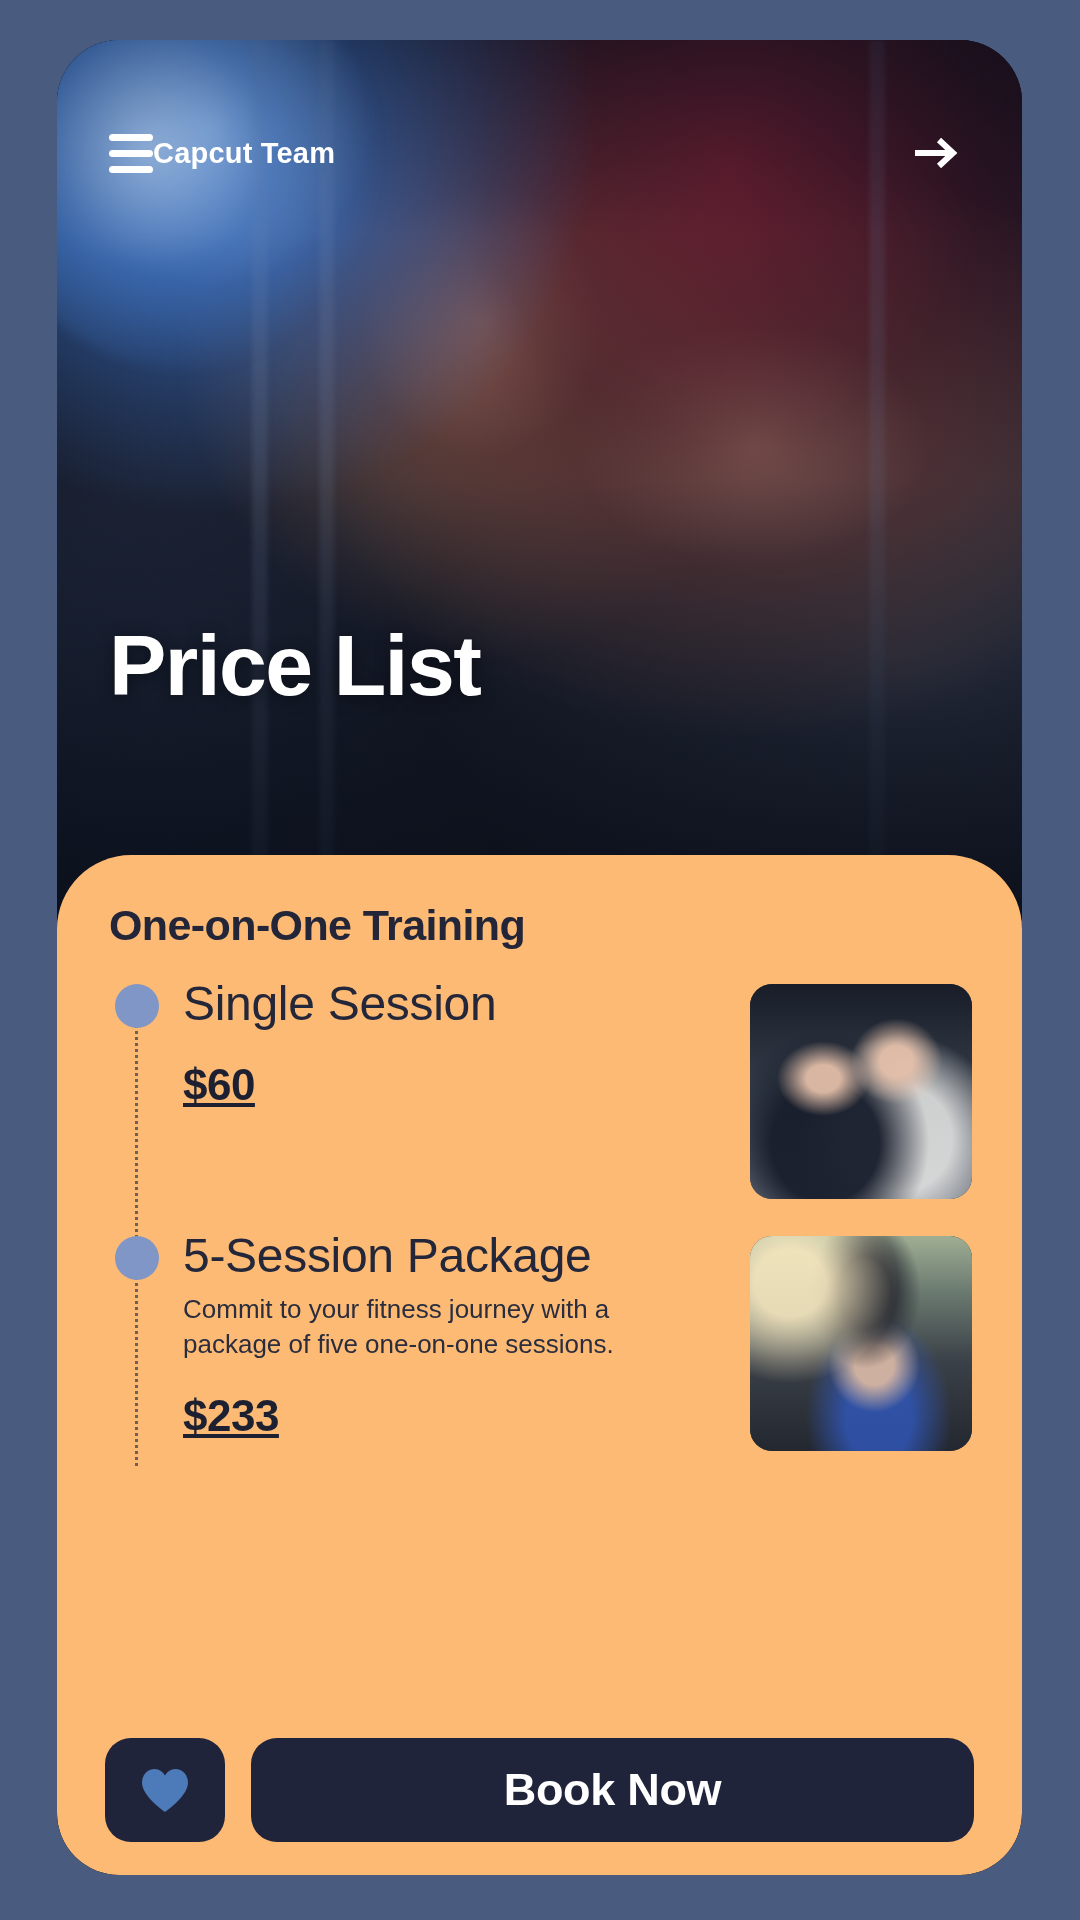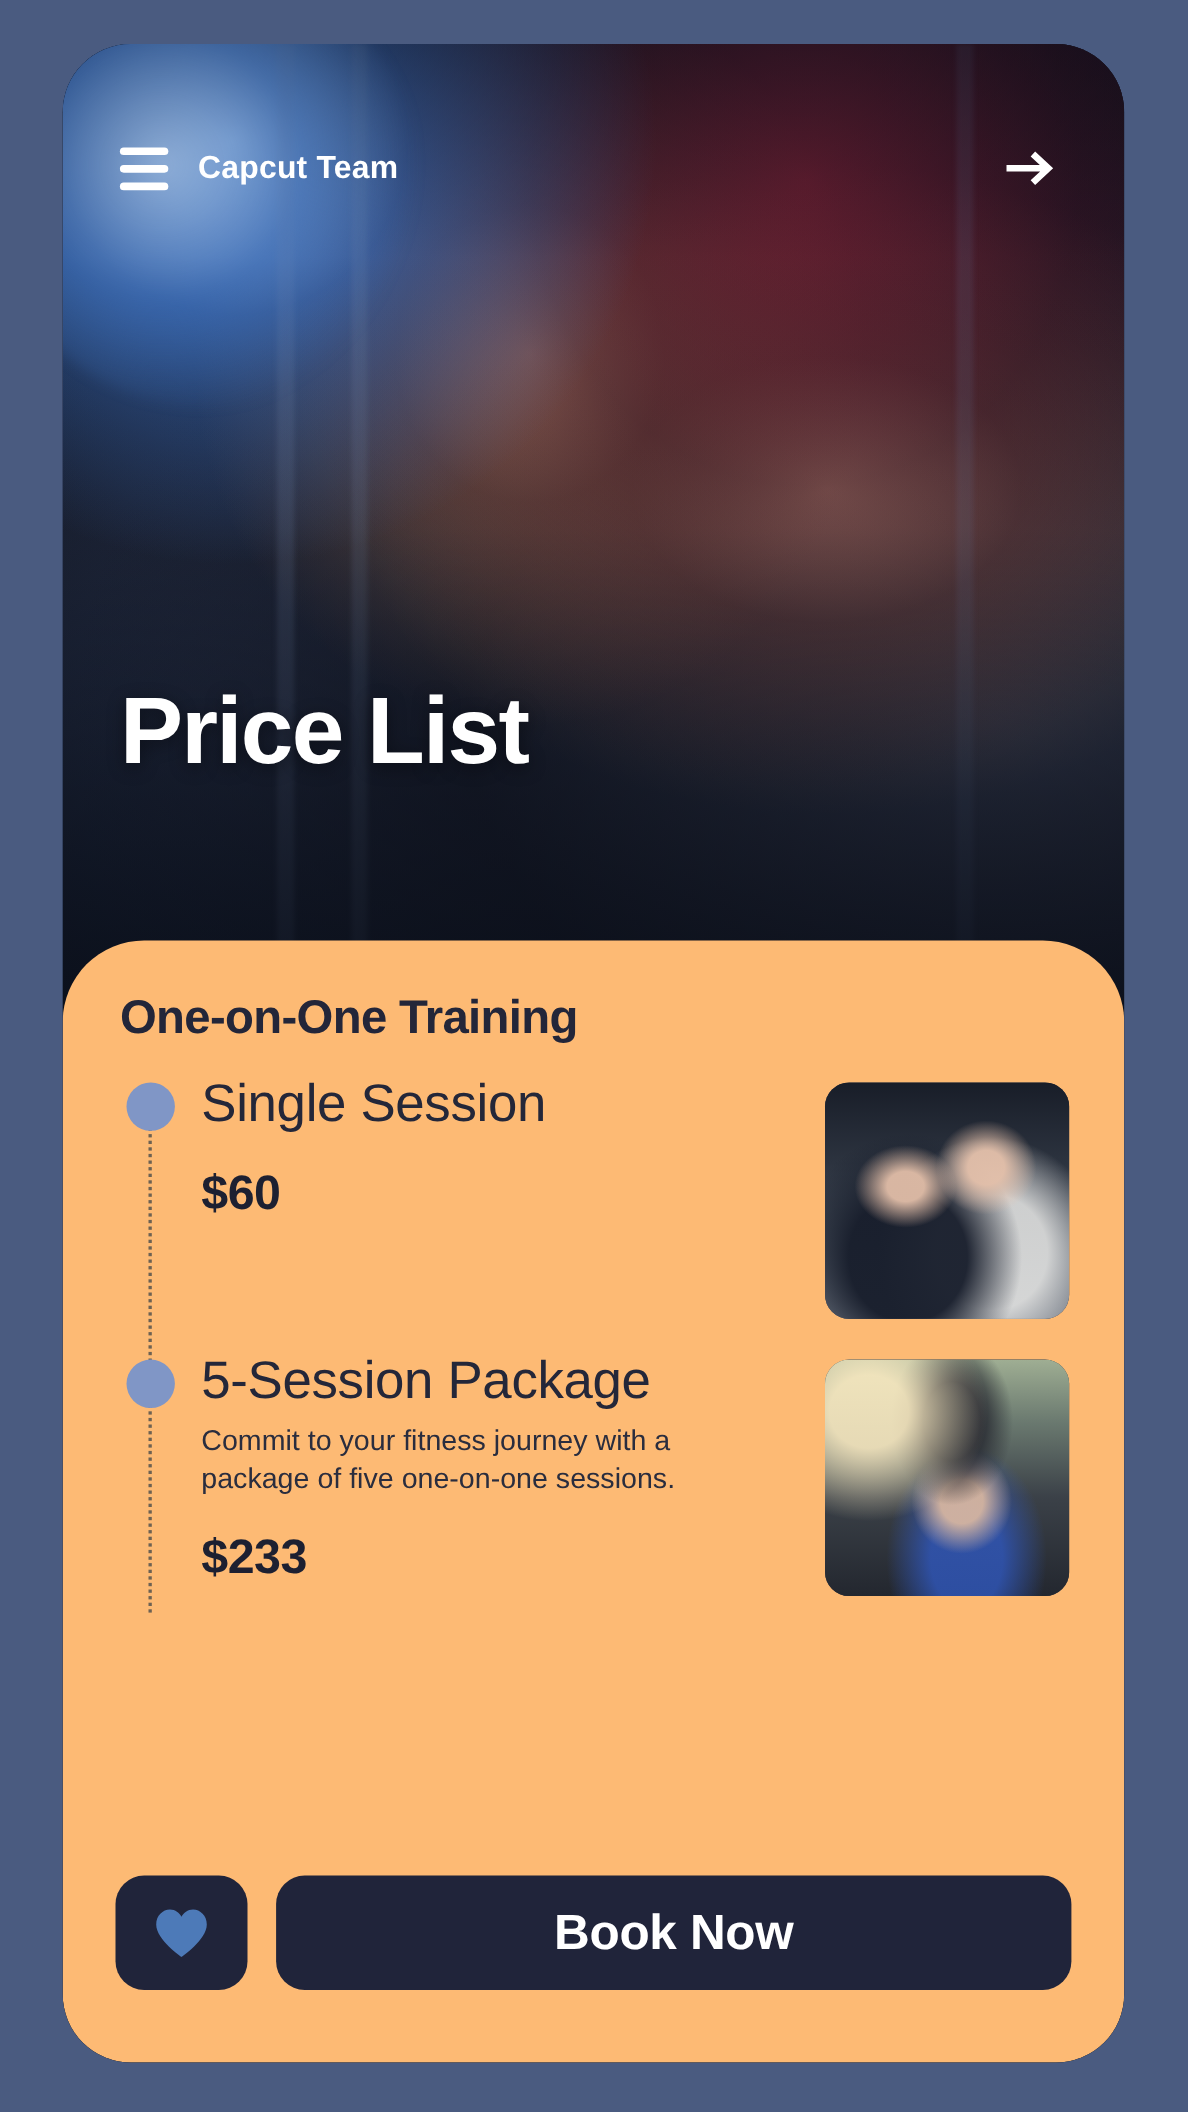--- a/index.html
+++ b/index.html
@@ -64,21 +64,20 @@
     display:flex; align-items:center;
     padding:0 58px 0 52px;
     z-index:6;
   }
   #hamburger-btn{
     width:44px; display:flex; flex-direction:column; gap:9px;
     cursor:pointer;
   }
   #hamburger-btn i{ display:block; height:7px; border-radius:4px; background:#fff; }
   #brand-title{
-    margin-left:27px;
     color:#fff; font-size:29px; font-weight:bold; letter-spacing:.2px;
   }
   #forward-arrow-btn{
     margin-left:auto; width:56px; height:46px;
     display:flex; align-items:center; justify-content:center;
     cursor:pointer;
   }
   #forward-arrow-btn svg{ display:block; }
 
   
@@ -130,21 +129,21 @@
   .plan-name{
     color:#242739; font-size:48px; font-weight:400; letter-spacing:-.3px;
     line-height:1.08;
   }
   .plan-desc{
     margin-top:10px;
     color:#2a2d3e; font-size:26px; font-weight:400; line-height:1.34;
   }
   .plan-price{
     margin-top:30px;
-    color:#1d2031; font-size:44px; font-weight:bold; letter-spacing:-.5px;
+    color:#1d2031; font-size:44px; font-weight:bold; letter-spacing:-.5px;text-decoration:underline;
   }
   .plan-thumb{
     position:absolute; right:2px; top:6px;
     width:222px; height:215px;
     border-radius:22px; overflow:hidden;
     background:#2b3240;
   }
   .thumb-art{ position:absolute; inset:0; }
 
   .thumb-1{
@@ -167,21 +166,21 @@
     background:
       radial-gradient(ellipse at 72% 30%, rgba(234,206,160,.9) 0 12%, rgba(60,60,62,0) 30%),
       radial-gradient(ellipse at 36% 56%, rgba(218,178,150,.85) 0 12%, rgba(40,42,46,0) 30%),
       radial-gradient(ellipse at 34% 80%, rgba(22,24,30,.96) 0 28%, rgba(22,24,30,0) 54%),
       radial-gradient(ellipse at 80% 76%, rgba(30,32,38,.9) 0 24%, rgba(30,32,38,0) 52%),
       linear-gradient(180deg,#7d8188 0%,#585d66 32%,#3a3e46 64%,#292d34 100%);
   }
 
   
   #action-bar{
-    position:absolute; left:48px; right:48px; bottom:66px;
+    position:absolute; left:48px; right:48px; bottom:33px;
     display:flex; align-items:flex-end; gap:26px;
   }
   #favorite-btn{
     width:120px; height:104px; border-radius:26px;
     background:#20243a;
     display:flex; align-items:center; justify-content:center;
     border:none; cursor:pointer; flex:0 0 auto;
   }
   #favorite-btn svg{ display:block; }
   #book-now-btn{

